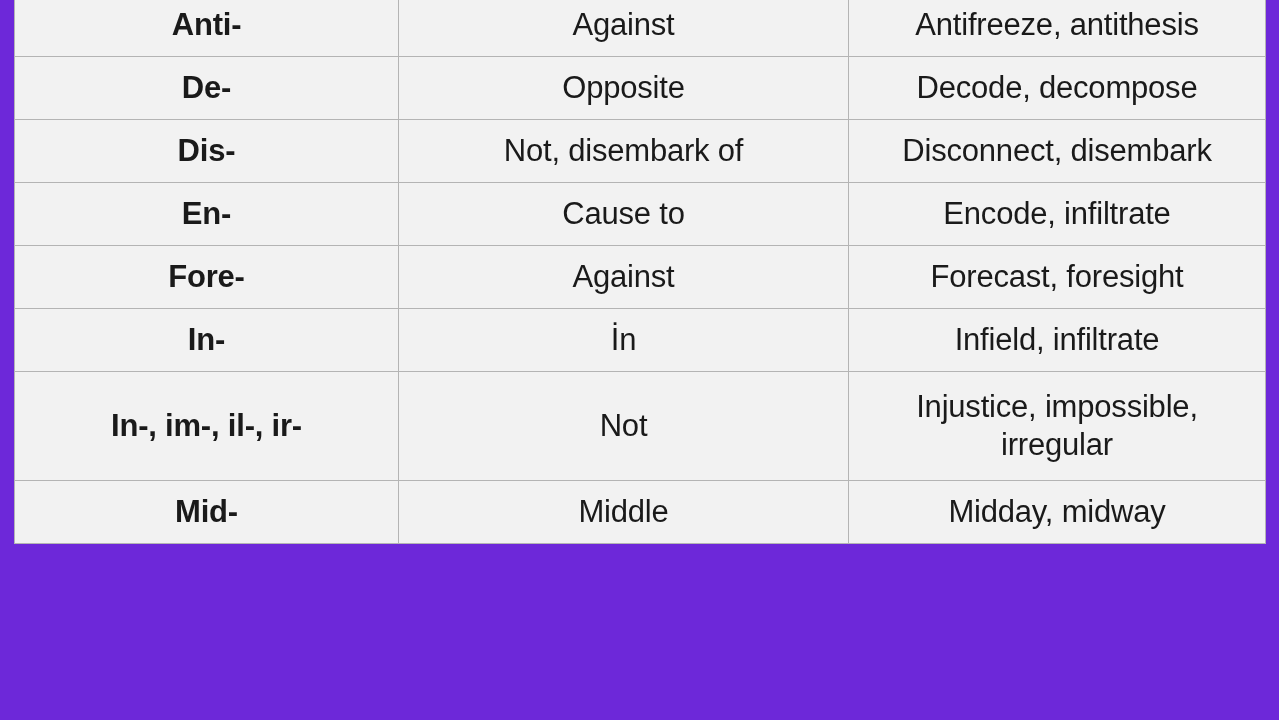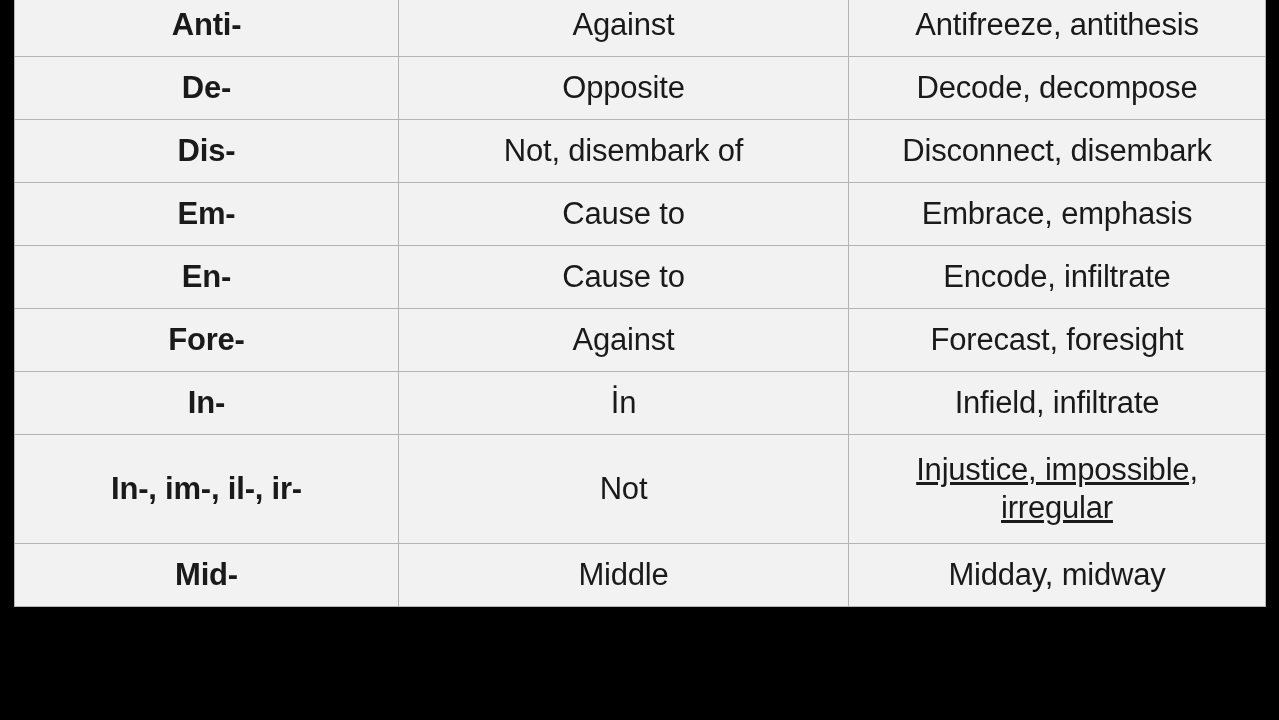--- a/index.html
+++ b/index.html
@@ -13,21 +13,21 @@
     overflow: hidden;
     font-family: "Liberation Sans", "DejaVu Sans", sans-serif;
   }
 
   
   #viewport {
     position: relative;
     width: 1279px;
     height: 720px;
     overflow: hidden;
-    background: #000000;
+    background: #6d28d9;
   }
 
   #table-scroll {
     position: absolute;
     left: 0;
     top: -7px;           
     width: 1279px;
   }
 
   table.prefix-table {
@@ -65,21 +65,20 @@
   table.prefix-table td.example-cell {
     font-weight: 400;
   }
 
   
   table.prefix-table tr.tall-row td {
     height: 108px;
   }
   table.prefix-table tr.tall-row td.example-cell {
     line-height: 1.22;
-    text-decoration: underline;
   }
 </style>
 </head>
 <body>
 
 <div id="viewport">
   <div id="table-scroll">
     <table class="prefix-table">
       <colgroup>
         <col class="c-prefix">
@@ -94,25 +93,20 @@
           </tr>
           <tr>
             <td class="prefix-cell">De-</td>
             <td class="meaning-cell">Opposite</td>
             <td class="example-cell">Decode, decompose</td>
           </tr>
           <tr>
             <td class="prefix-cell">Dis-</td>
             <td class="meaning-cell">Not, disembark of</td>
             <td class="example-cell">Disconnect, disembark</td>
-          </tr>
-          <tr>
-            <td class="prefix-cell">Em-</td>
-            <td class="meaning-cell">Cause to</td>
-            <td class="example-cell">Embrace, emphasis</td>
           </tr>
           <tr>
             <td class="prefix-cell">En-</td>
             <td class="meaning-cell">Cause to</td>
             <td class="example-cell">Encode, infiltrate</td>
           </tr>
           <tr>
             <td class="prefix-cell">Fore-</td>
             <td class="meaning-cell">Against</td>
             <td class="example-cell">Forecast, foresight</td>

